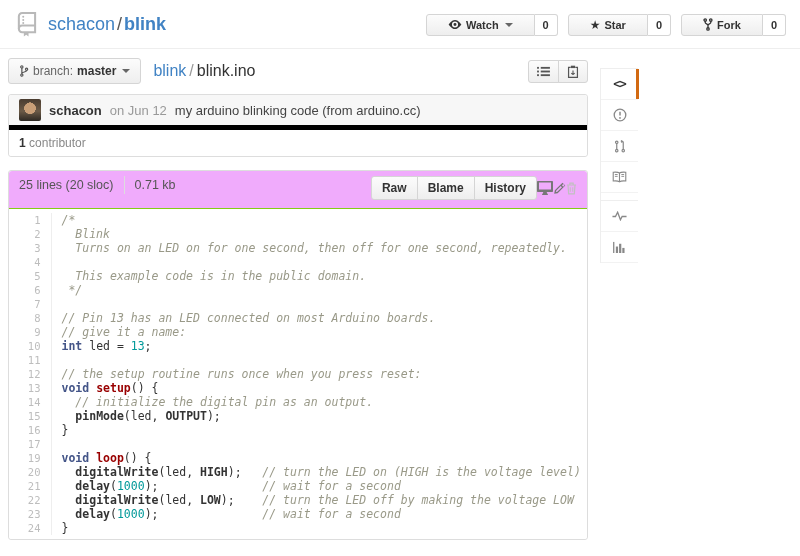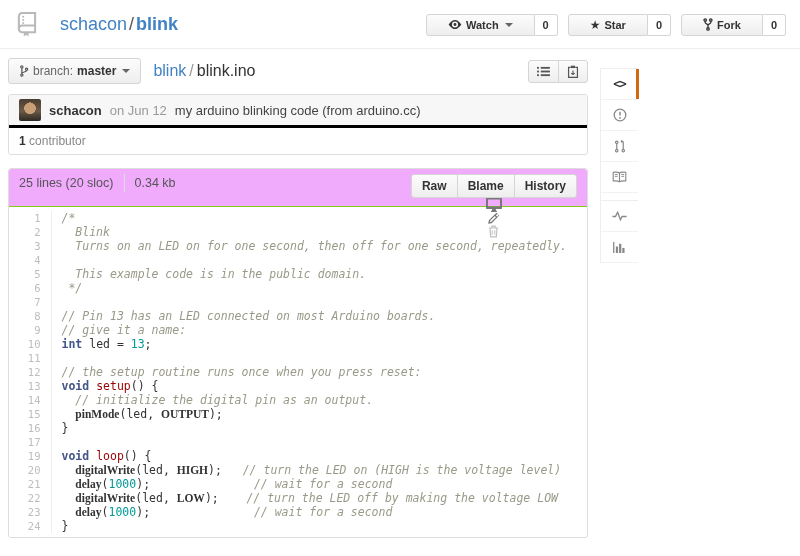--- a/index.html
+++ b/index.html
@@ -3,21 +3,21 @@
 <meta charset="utf-8">
 <style>
   * { margin:0; padding:0; box-sizing:border-box; }
   html,body { width:800px; height:556px; overflow:hidden; background:#fff;
     font-family:"Liberation Sans","DejaVu Sans",sans-serif; color:#333; }
 
   
   .pagehead { display:flex; justify-content:space-between; align-items:center;
     padding:11px 14px 10px 14px; border-bottom:1px solid #eee; background:#fff; }
   .repo-title { display:flex; align-items:center; gap:9px; }
-  .repo-title h1 { font-size:18px; font-weight:normal;margin-left:12px; }
+  .repo-title h1 { font-size:18px; font-weight:normal; }
   .repo-title a { color:#4183c4; text-decoration:none; }
   .repo-title .slash { color:#555; padding:0 2px; }
   .repo-title .repo-name { font-weight:bold; }
 
   .pagehead-actions { display:flex; list-style:none; gap:10px; }
   .social-group { display:flex; }
   .btn { background:linear-gradient(#fcfcfc,#eee); border:1px solid #d5d5d5;
     border-radius:3px; color:#333; font-weight:bold; font-size:11px;
     display:inline-flex; align-items:center; gap:4px; padding:3px 21px; cursor:pointer;
     font-family:inherit; }
@@ -61,49 +61,49 @@
   .commit-box { border:1px solid #ddd; border-radius:3px; margin-bottom:13px; }
   .commit-tease { background:#f7f7f7; padding:4px 10px; display:flex; align-items:center;
     gap:8px; border-radius:3px 3px 0 0; font-size:13px; }
   .avatar { width:22px; height:22px; border-radius:2px; flex:none;
     background:
       radial-gradient(circle at 50% 42%, #c99f78 0 34%, transparent 35%),
       linear-gradient(180deg,#4a3c30 0%, #6b5a47 55%, #2c2823 100%); }
   .commit-author { font-weight:bold; color:#333; text-decoration:none; }
   .commit-date { color:#999; }
   .commit-msg { color:#444; }
-  .contributors { background:#fff; border-top:3px solid #000000; border-radius:0 0 3px 3px;
+  .contributors { background:#fff; border-top:5px solid #000000; border-radius:0 0 3px 3px;
     padding:6px 10px; font-size:12px; color:#888; }
   .contributors .num { font-weight:bold; color:#333; }
 
   
   .file-box { border:1px solid #ddd; border-radius:3px; }
   .file-header { background:#f0abfc; border-bottom:1px solid #84cc16; border-radius:3px 3px 0 0;
     display:flex; align-items:flex-start; padding:5px 10px; height:38px; }
   .file-meta { display:flex; align-items:center; font-size:12.5px; color:#555; flex:1; }
   .file-meta .divider { border-left:1px solid #ddd; height:18px; margin:0 10px; }
-  .file-actions { display:flex; align-items:center; gap:0;flex-direction:column; }
+  .file-actions { display:flex; align-items:center; gap:0; }
   .file-actions .btn-group .btn { font-size:12px; padding:4px 10px; }
   .icon-btn { background:none; border:none; cursor:pointer; color:#777; display:inline-flex;
     padding:0; }
   .icon-btn.disabled { color:#c6c6c6; }
 
   
   .blob-wrapper { padding:4px 0; overflow:hidden; border-radius:0 0 3px 3px; background:#fff; }
   table.code { border-collapse:collapse; width:100%; }
   td.ln { width:42px; min-width:42px; text-align:right; padding:0 10px 0 0;
     color:#bdbdbd; border-right:1px solid #eee; cursor:pointer; user-select:none;
     font:10.5px/14px "DejaVu Sans Mono","Liberation Mono",monospace; vertical-align:top; }
   td.cl { padding:0 10px; white-space:pre;
     font:11.5px/14px "DejaVu Sans Mono","Liberation Mono",monospace; color:#333; }
   .tok-c  { color:#999988; font-style:italic; }
   .tok-kt { color:#445588; font-weight:bold; }
-  .tok-nf { color:#990000; font-weight:normal; }
+  .tok-nf { color:#990000; font-weight:bold; }
   .tok-mi { color:#009999; }
-  .tok-b  { color:#333; font-weight:bold;font-family:Liberation Serif, serif; }
+  .tok-b  { color:#333; font-weight:bold; }
 </style>
 </head>
 <body>
 
 <div class="pagehead">
   <div class="repo-title">
     <span class="octicon">
       <svg width="25" height="27" viewBox="0 0 16 17" fill="none" stroke="#b9b9b9" stroke-width="1.3">
         <path d="M5.2 1.2h8.3v12.2H5.2a2.1 2.1 0 0 1-2.1-2.1V3.3a2.1 2.1 0 0 1 2.1-2.1z"></path>
         <path d="M3.1 11.2a2.1 2.1 0 0 1 2.1-2h8.3"></path>
@@ -210,21 +210,21 @@
         <span class="num">1</span>
         <span>contributor</span>
       </div>
     </div>
 
     <div class="file-box">
       <div class="file-header">
         <div class="file-meta">
           <span>25 lines (20 sloc)</span>
           <span class="divider"></span>
-          <span>0.34 kb</span>
+          <span>0.71 kb</span>
         </div>
         <div class="file-actions">
           <div class="btn-group">
             <button class="btn">Raw</button>
             <button class="btn">Blame</button>
             <button class="btn">History</button>
           </div>
           <button class="icon-btn">
             <span class="octicon">
               <svg width="16" height="14" viewBox="0 0 16 14">

